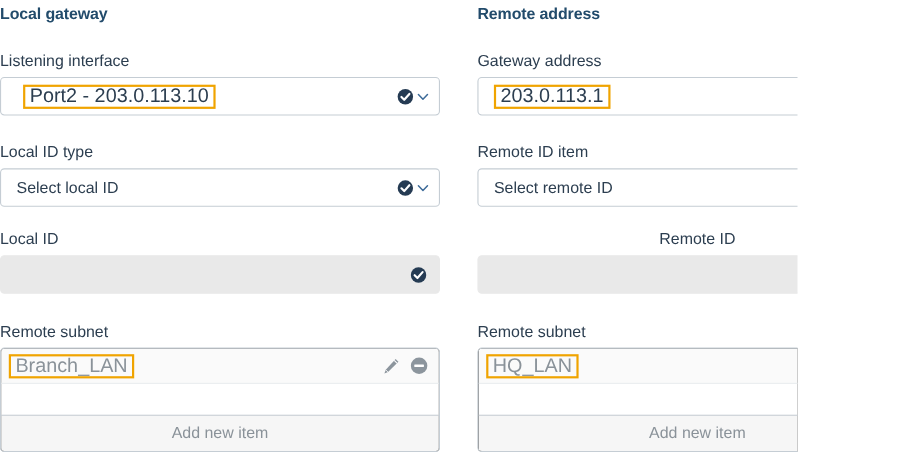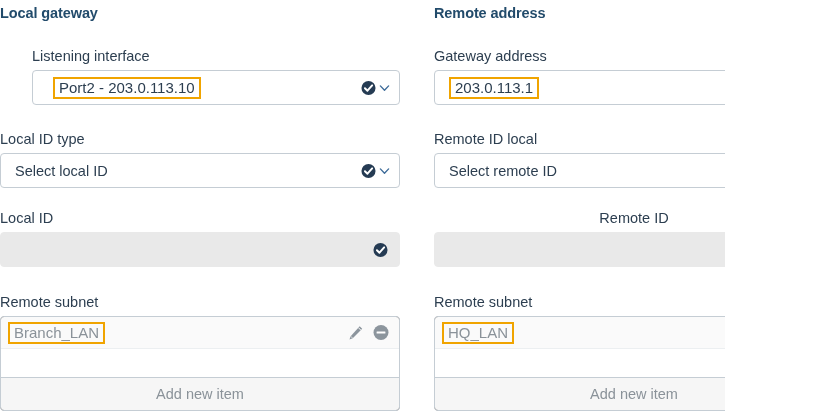--- a/index.html
+++ b/index.html
@@ -71,21 +71,21 @@
     line-height: 16px;
     white-space: nowrap;
   }
   
   .hl {
     display: inline-block;
     border: 2px solid #f0a400;
     padding: 1px 4px 2px 4px;
     margin-left: 8px;
     line-height: 15px;
-    font-size: 15px;
+    font-size: 18px;
     color: #2c3e50;
     white-space: nowrap;
   }
   .control-value.plain { padding-left: 14px; }
 
   
   .adorn {
     position: absolute;
     right: 9px;
     top: 50%;
@@ -156,21 +156,21 @@
 </style>
 </head>
 <body>
 
 <div class="page">
 
   <div class="column left">
 
     <div class="section-title">Local gateway</div>
 
-    <div class="field" style="top:48px; left:0;padding-left:32px;">
+    <div class="field" style="top:48px; left:0;">
       <div class="field-label">Listening interface</div>
       <div class="control">
         <span class="control-value">
           <span class="hl">Port2 - 203.0.113.10</span>
         </span>
         <span class="adorn">
           <span>
             <svg class="check-icon" viewBox="0 0 16 16" aria-hidden="true">
               <circle cx="8" cy="8" r="7.5" fill="#253b53"></circle>
               <path d="M4.2 8.2 L6.9 10.9 L11.9 5.2" fill="none" stroke="#ffffff" stroke-width="2.1" stroke-linecap="round" stroke-linejoin="round"></path>
@@ -266,21 +266,21 @@
             <svg class="check-icon" viewBox="0 0 16 16" aria-hidden="true">
               <circle cx="8" cy="8" r="7.5" fill="#253b53"></circle>
               <path d="M4.2 8.2 L6.9 10.9 L11.9 5.2" fill="none" stroke="#ffffff" stroke-width="2.1" stroke-linecap="round" stroke-linejoin="round"></path>
             </svg>
           </span>
         </span>
       </div>
     </div>
 
     <div class="field" style="top:131px; left:0;">
-      <div class="field-label">Remote ID local</div>
+      <div class="field-label">Remote ID item</div>
       <div class="control">
         <span class="control-value plain">Select remote ID</span>
         <span class="adorn">
           <span>
             <svg class="check-icon" viewBox="0 0 16 16" aria-hidden="true">
               <circle cx="8" cy="8" r="7.5" fill="#253b53"></circle>
               <path d="M4.2 8.2 L6.9 10.9 L11.9 5.2" fill="none" stroke="#ffffff" stroke-width="2.1" stroke-linecap="round" stroke-linejoin="round"></path>
             </svg>
           </span>
           <span>

